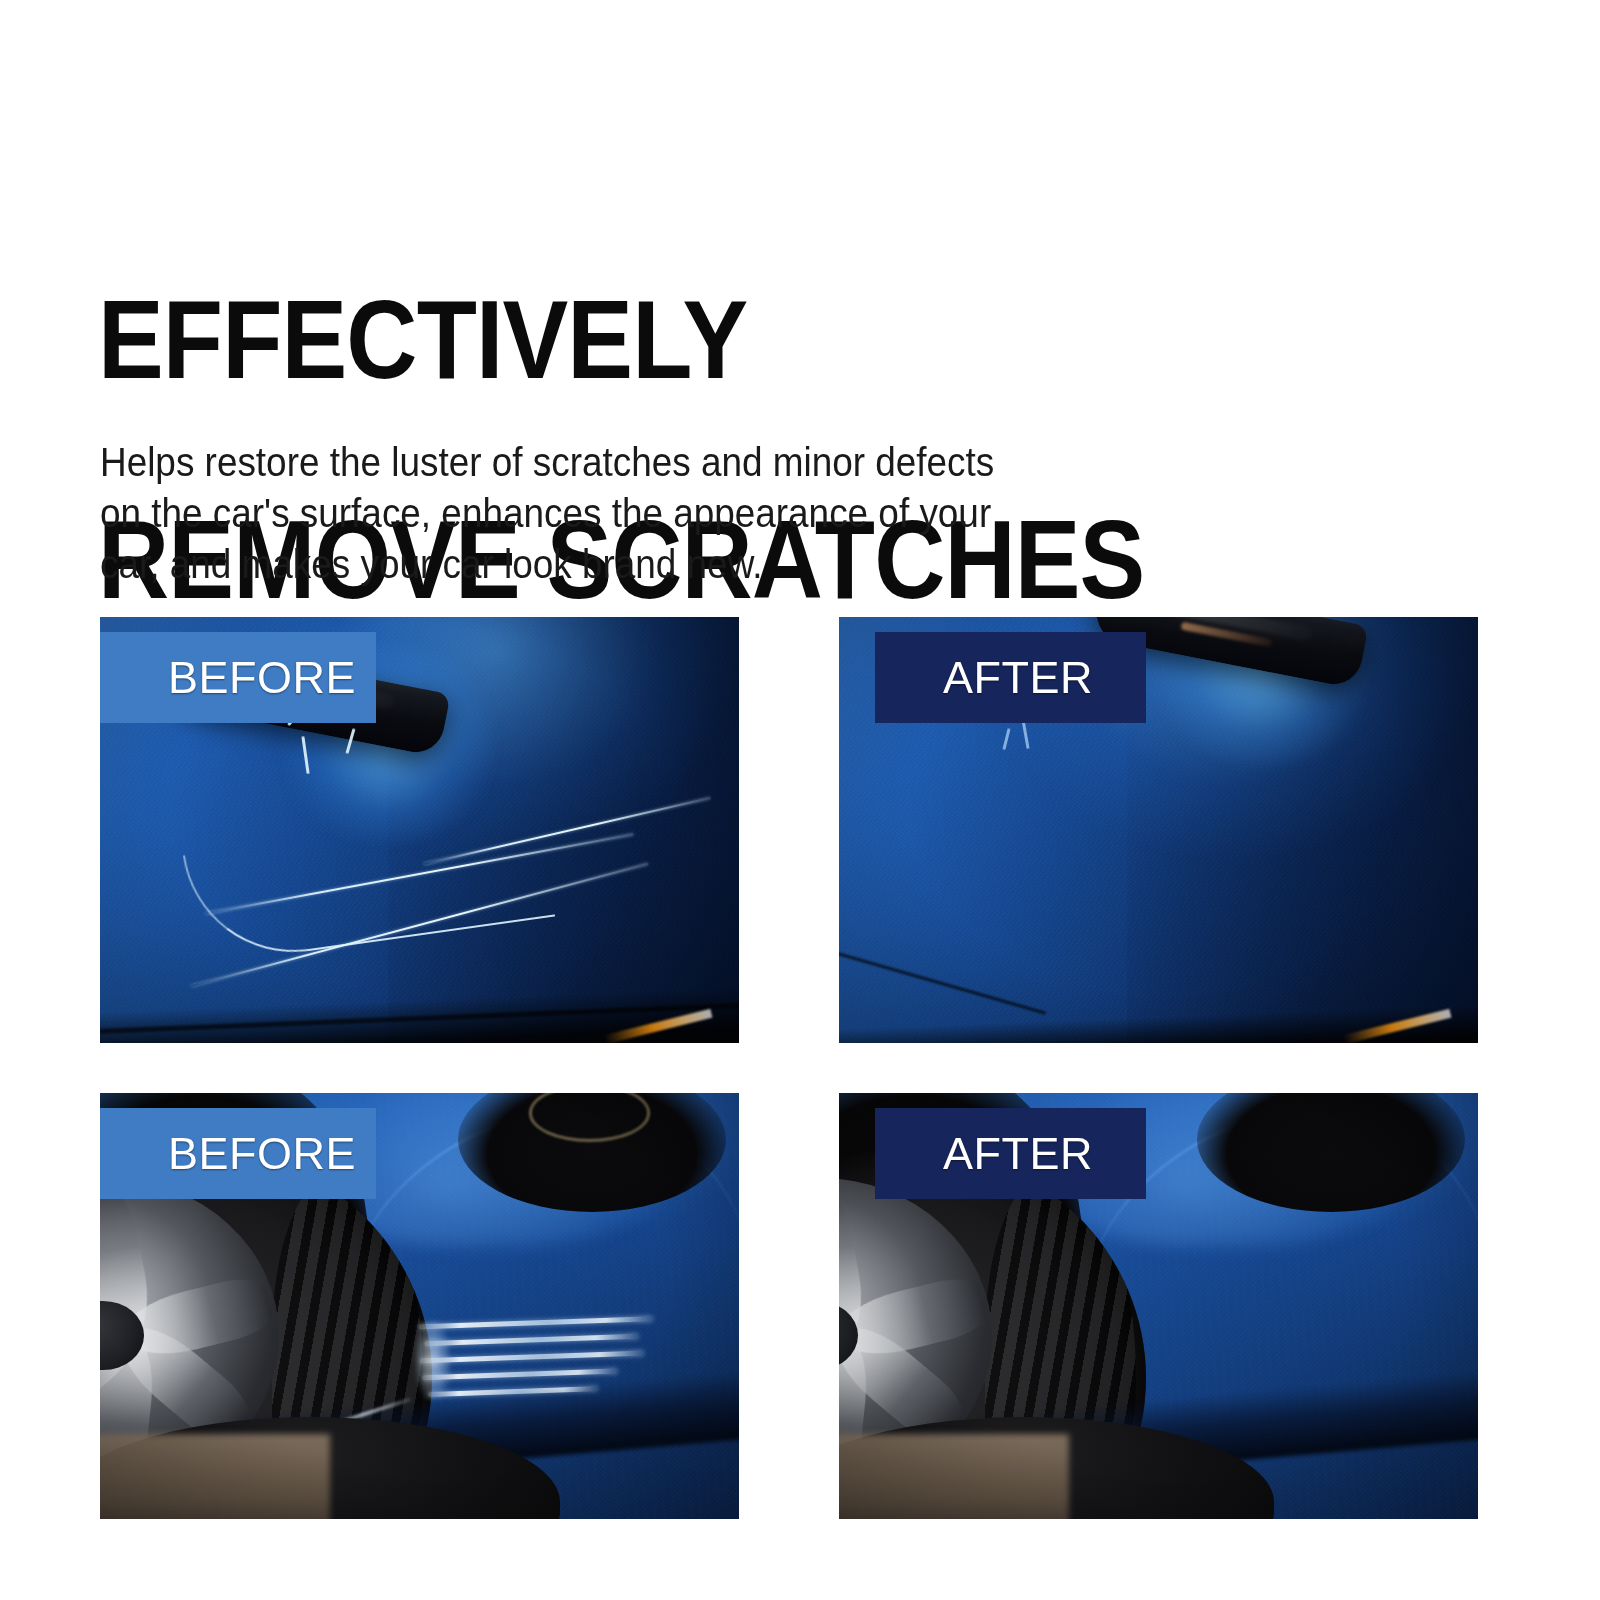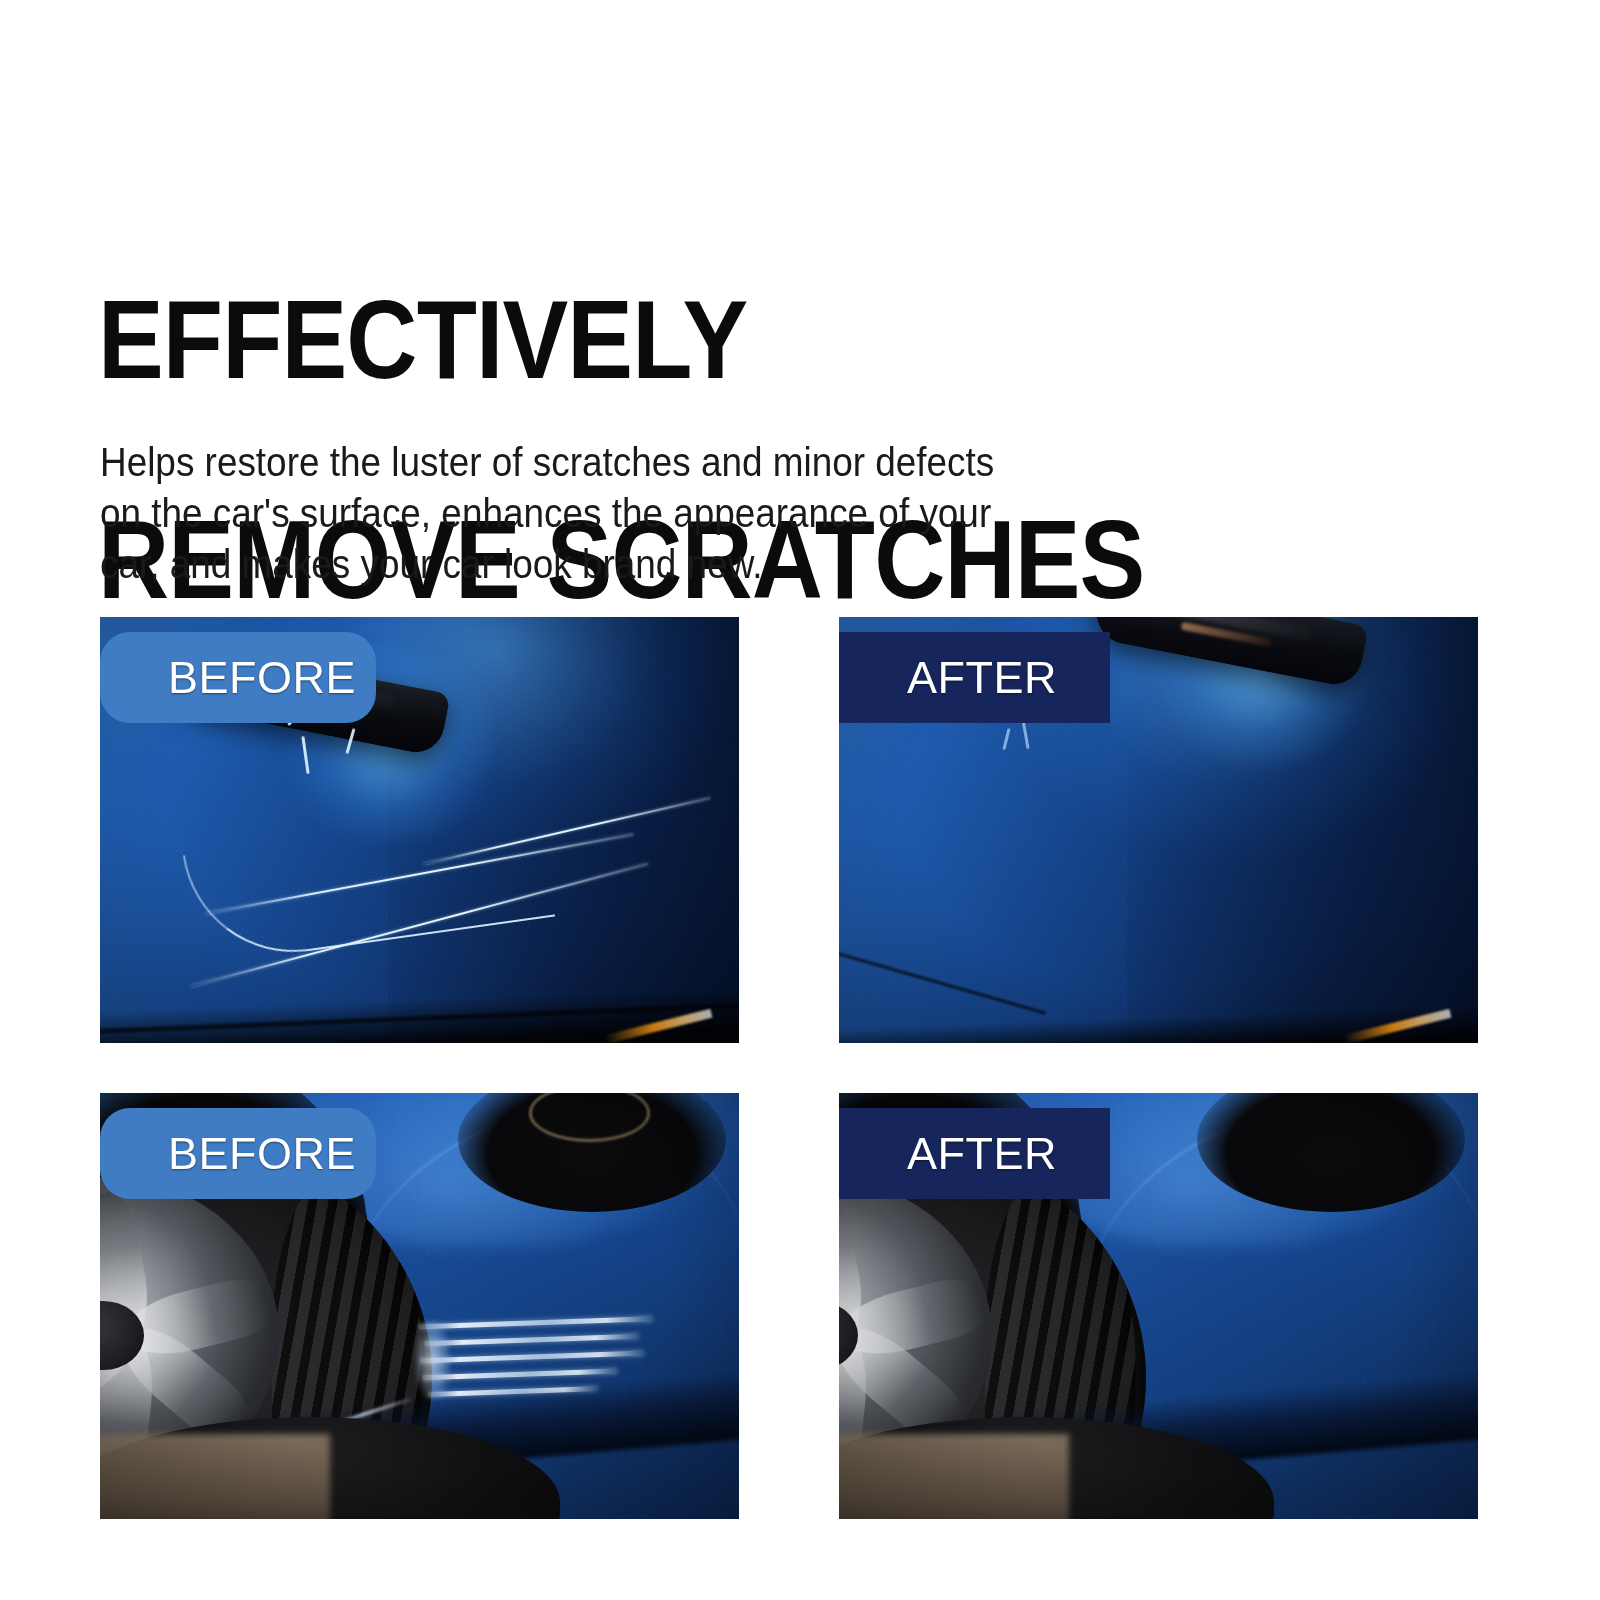--- a/index.html
+++ b/index.html
@@ -82,22 +82,22 @@
     left: 0;
     top: 15px;
     height: 91px;
     display: flex;
     align-items: center;
     z-index: 6;
     box-sizing: border-box;
     padding-left: 68px;
     padding-right: 30px;
   }
-  .badge.before { background: #3f7cc4; width: 276px; border-radius: 30px; }
-  .badge.after  { background: #16265c; width: 271px; }
+  .badge.before { background: #3f7cc4; width: 276px; }
+  .badge.after  { background: #16265c; width: 271px; margin-left: 36px; }
   .badge .badge-text {
     color: #ffffff;
     font-family: "Liberation Sans", sans-serif;
     font-size: 45px;
     font-weight: 400;
     letter-spacing: 0.5px;
     line-height: 1;
     text-shadow: 0 1px 2px rgba(0,0,0,0.45);
     white-space: nowrap;
   }

